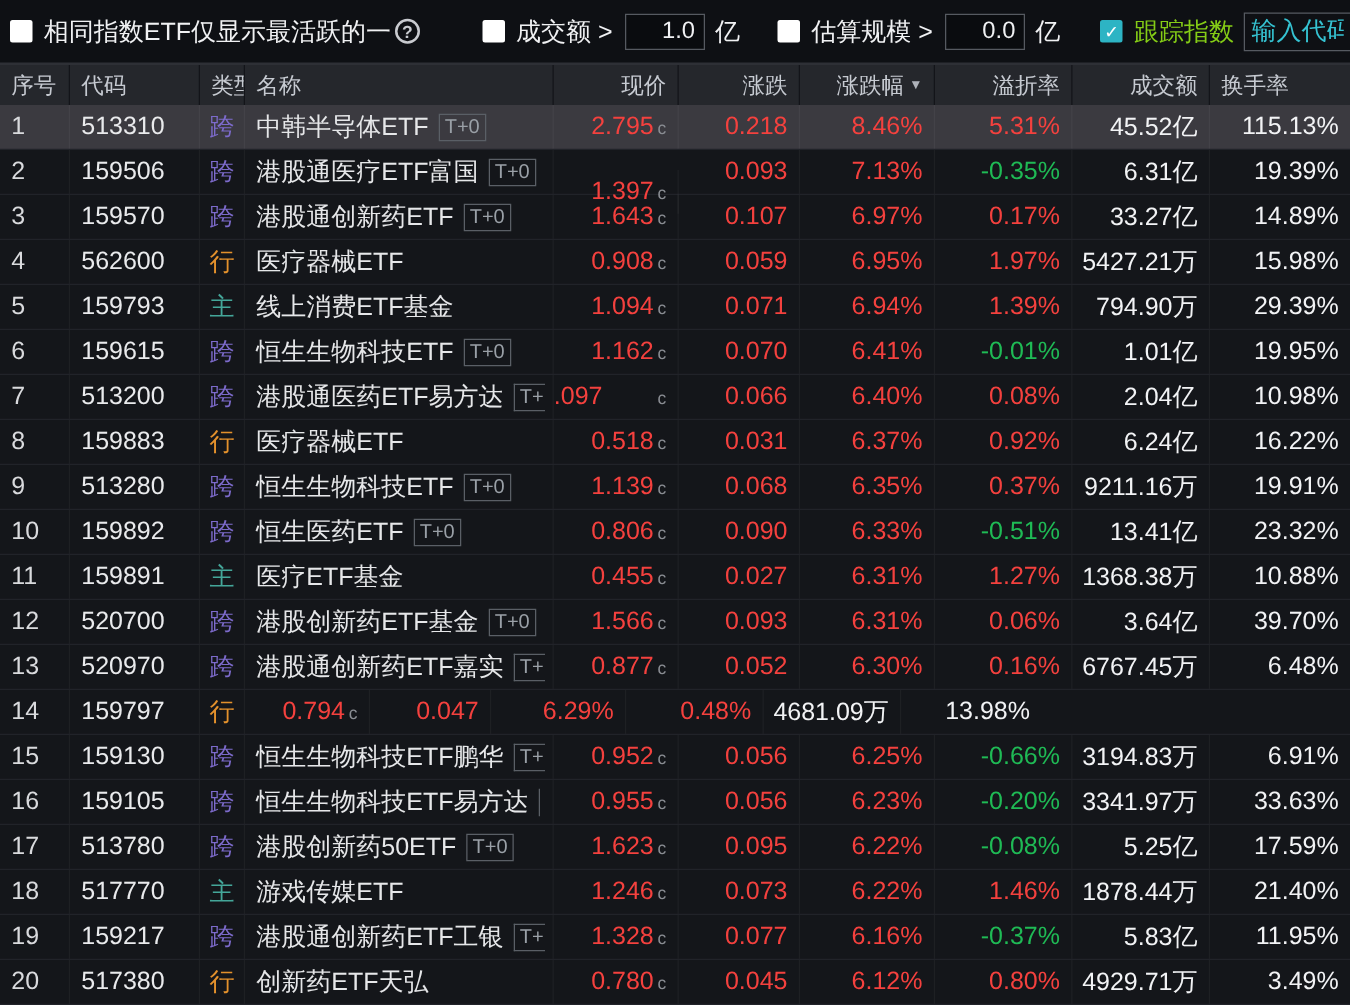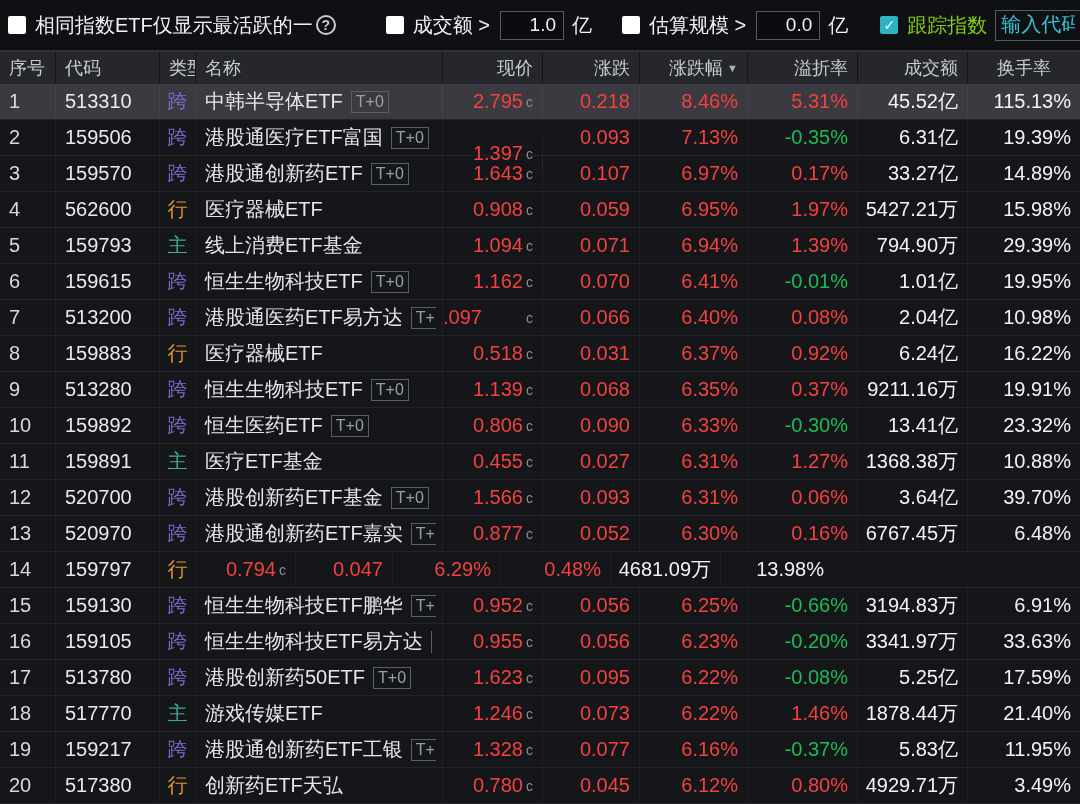--- a/index.html
+++ b/index.html
@@ -32,21 +32,21 @@
     text-align:center; margin-left:3px; cursor:pointer;
   }
   .num-input {
     width:64px; height:29px; margin-left:10px; padding:0 7px;
     background:#0a0c0f; border:1px solid #565a61; color:#f0f1f3;
     font-size:19px; text-align:right; font-family:inherit;
   }
   .code-input {
     width:86px; height:31px; margin-left:8px; padding:0 5px;
     background:transparent; border:1px solid #565a61; color:#35c3d2;
-    font-size:20px; font-family:Liberation Mono, monospace;text-align:center;
+    font-size:20px; font-family:Liberation Serif, serif;text-align:center;
   }
   .code-input::placeholder { color:#35c3d2; opacity:1; }
   .unit { font-size:20px; color:#f0f1f3; margin-left:8px; }
   
   .thead { height:32px; display:flex; background:#25272c; }
   .th {
     display:flex; align-items:center; font-size:18px; color:#c6cad1;
     padding:0 9px; border-right:1px solid #131419; cursor:pointer;
     white-space:nowrap; overflow:hidden;
   }
@@ -131,21 +131,21 @@
     <div class="th" style="width: 108px; justify-content: flex-end;">
       <span>涨跌幅</span>
       <span class="sort">▼</span>
     </div>
     <div class="th" style="width: 110px; justify-content: flex-end;">
       <span>溢折率</span>
     </div>
     <div class="th" style="width: 110px; justify-content: flex-end;">
       <span>成交额</span>
     </div>
-    <div class="th" style="width: 112px; justify-content: center; font-family: Liberation Serif, serif;">
+    <div class="th" style="width: 112px; justify-content: flex-start; font-family: Liberation Serif, serif;">
       <span>换手率</span>
     </div>
   </div>
 <div class="tbody" id="tbody">
     <div class="row selected">
       <div class="cell  seq" style="width: 56px;">1</div>
       <div class="cell  code" style="width: 104px;">513310</div>
       <div class="cell c" style="width: 36px;">
         <span style="color: rgb(125, 107, 204);">跨</span>
       </div>
@@ -329,21 +329,21 @@
       <div class="cell  name" style="width: 247px;">
         <span>恒生医药ETF</span>
         <span class="badge">T+0</span>
       </div>
       <div class="cell r" style="width: 100px;">
         <span class="up">0.806</span>
         <span class="price-suffix">c</span>
       </div>
       <div class="cell r up" style="width: 97px;">0.090</div>
       <div class="cell r up" style="width: 108px;">6.33%</div>
-      <div class="cell r down" style="width: 110px;">-0.30%</div>
+      <div class="cell r down" style="width: 110px;">-0.51%</div>
       <div class="cell r white-val" style="width: 110px;">13.41亿</div>
       <div class="cell r white-val" style="width: 112px;">23.32%</div>
     </div>
     <div class="row">
       <div class="cell  seq" style="width: 56px;">11</div>
       <div class="cell  code" style="width: 104px;">159891</div>
       <div class="cell c" style="width: 36px;">
         <span style="color: rgb(68, 166, 153);">主</span>
       </div>
       <div class="cell  name" style="width: 247px;">

